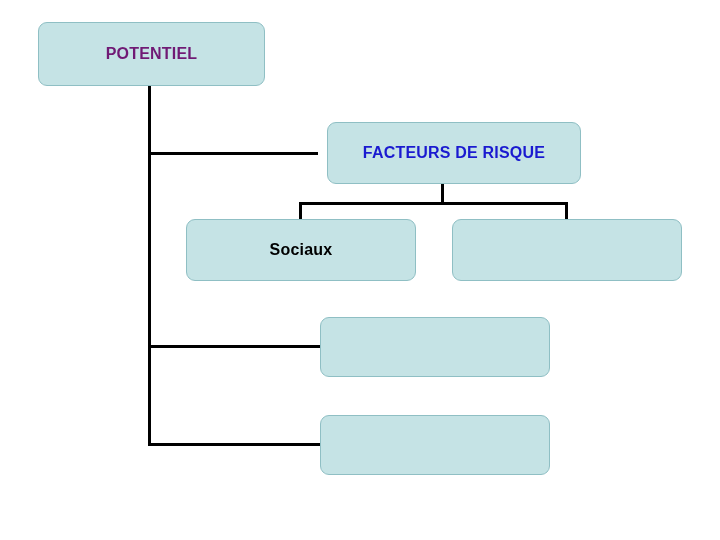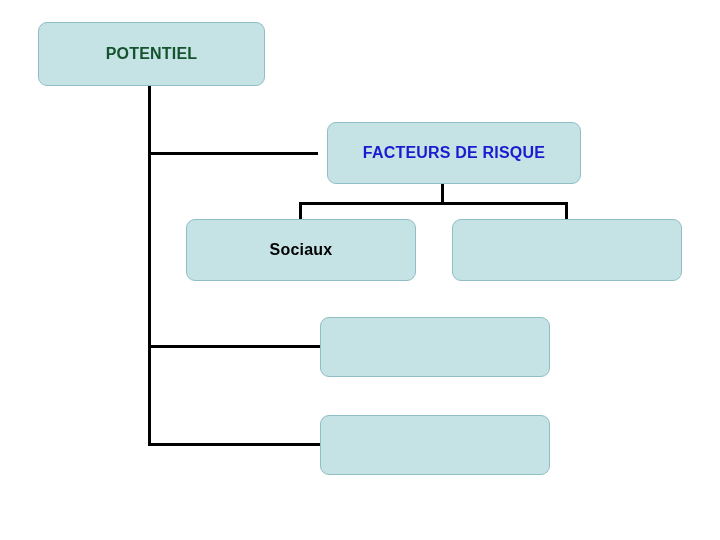--- a/index.html
+++ b/index.html
@@ -23,21 +23,21 @@
     border-radius: 9px;
     display: flex;
     align-items: center;
     justify-content: center;
     text-align: center;
     font-weight: bold;
     font-size: 16px;
     line-height: 1.2;
     letter-spacing: 0.2px;
   }
-  .node.red  { color: #14532d; }
+  .node.red  { color: #701a75; }
   .node.blue { color: #1a1ad0; }
   .node.black { color: #000000; }
   .connector {
     position: absolute;
     background: #000000;
   }
 </style>
 </head>
 <body>
 

